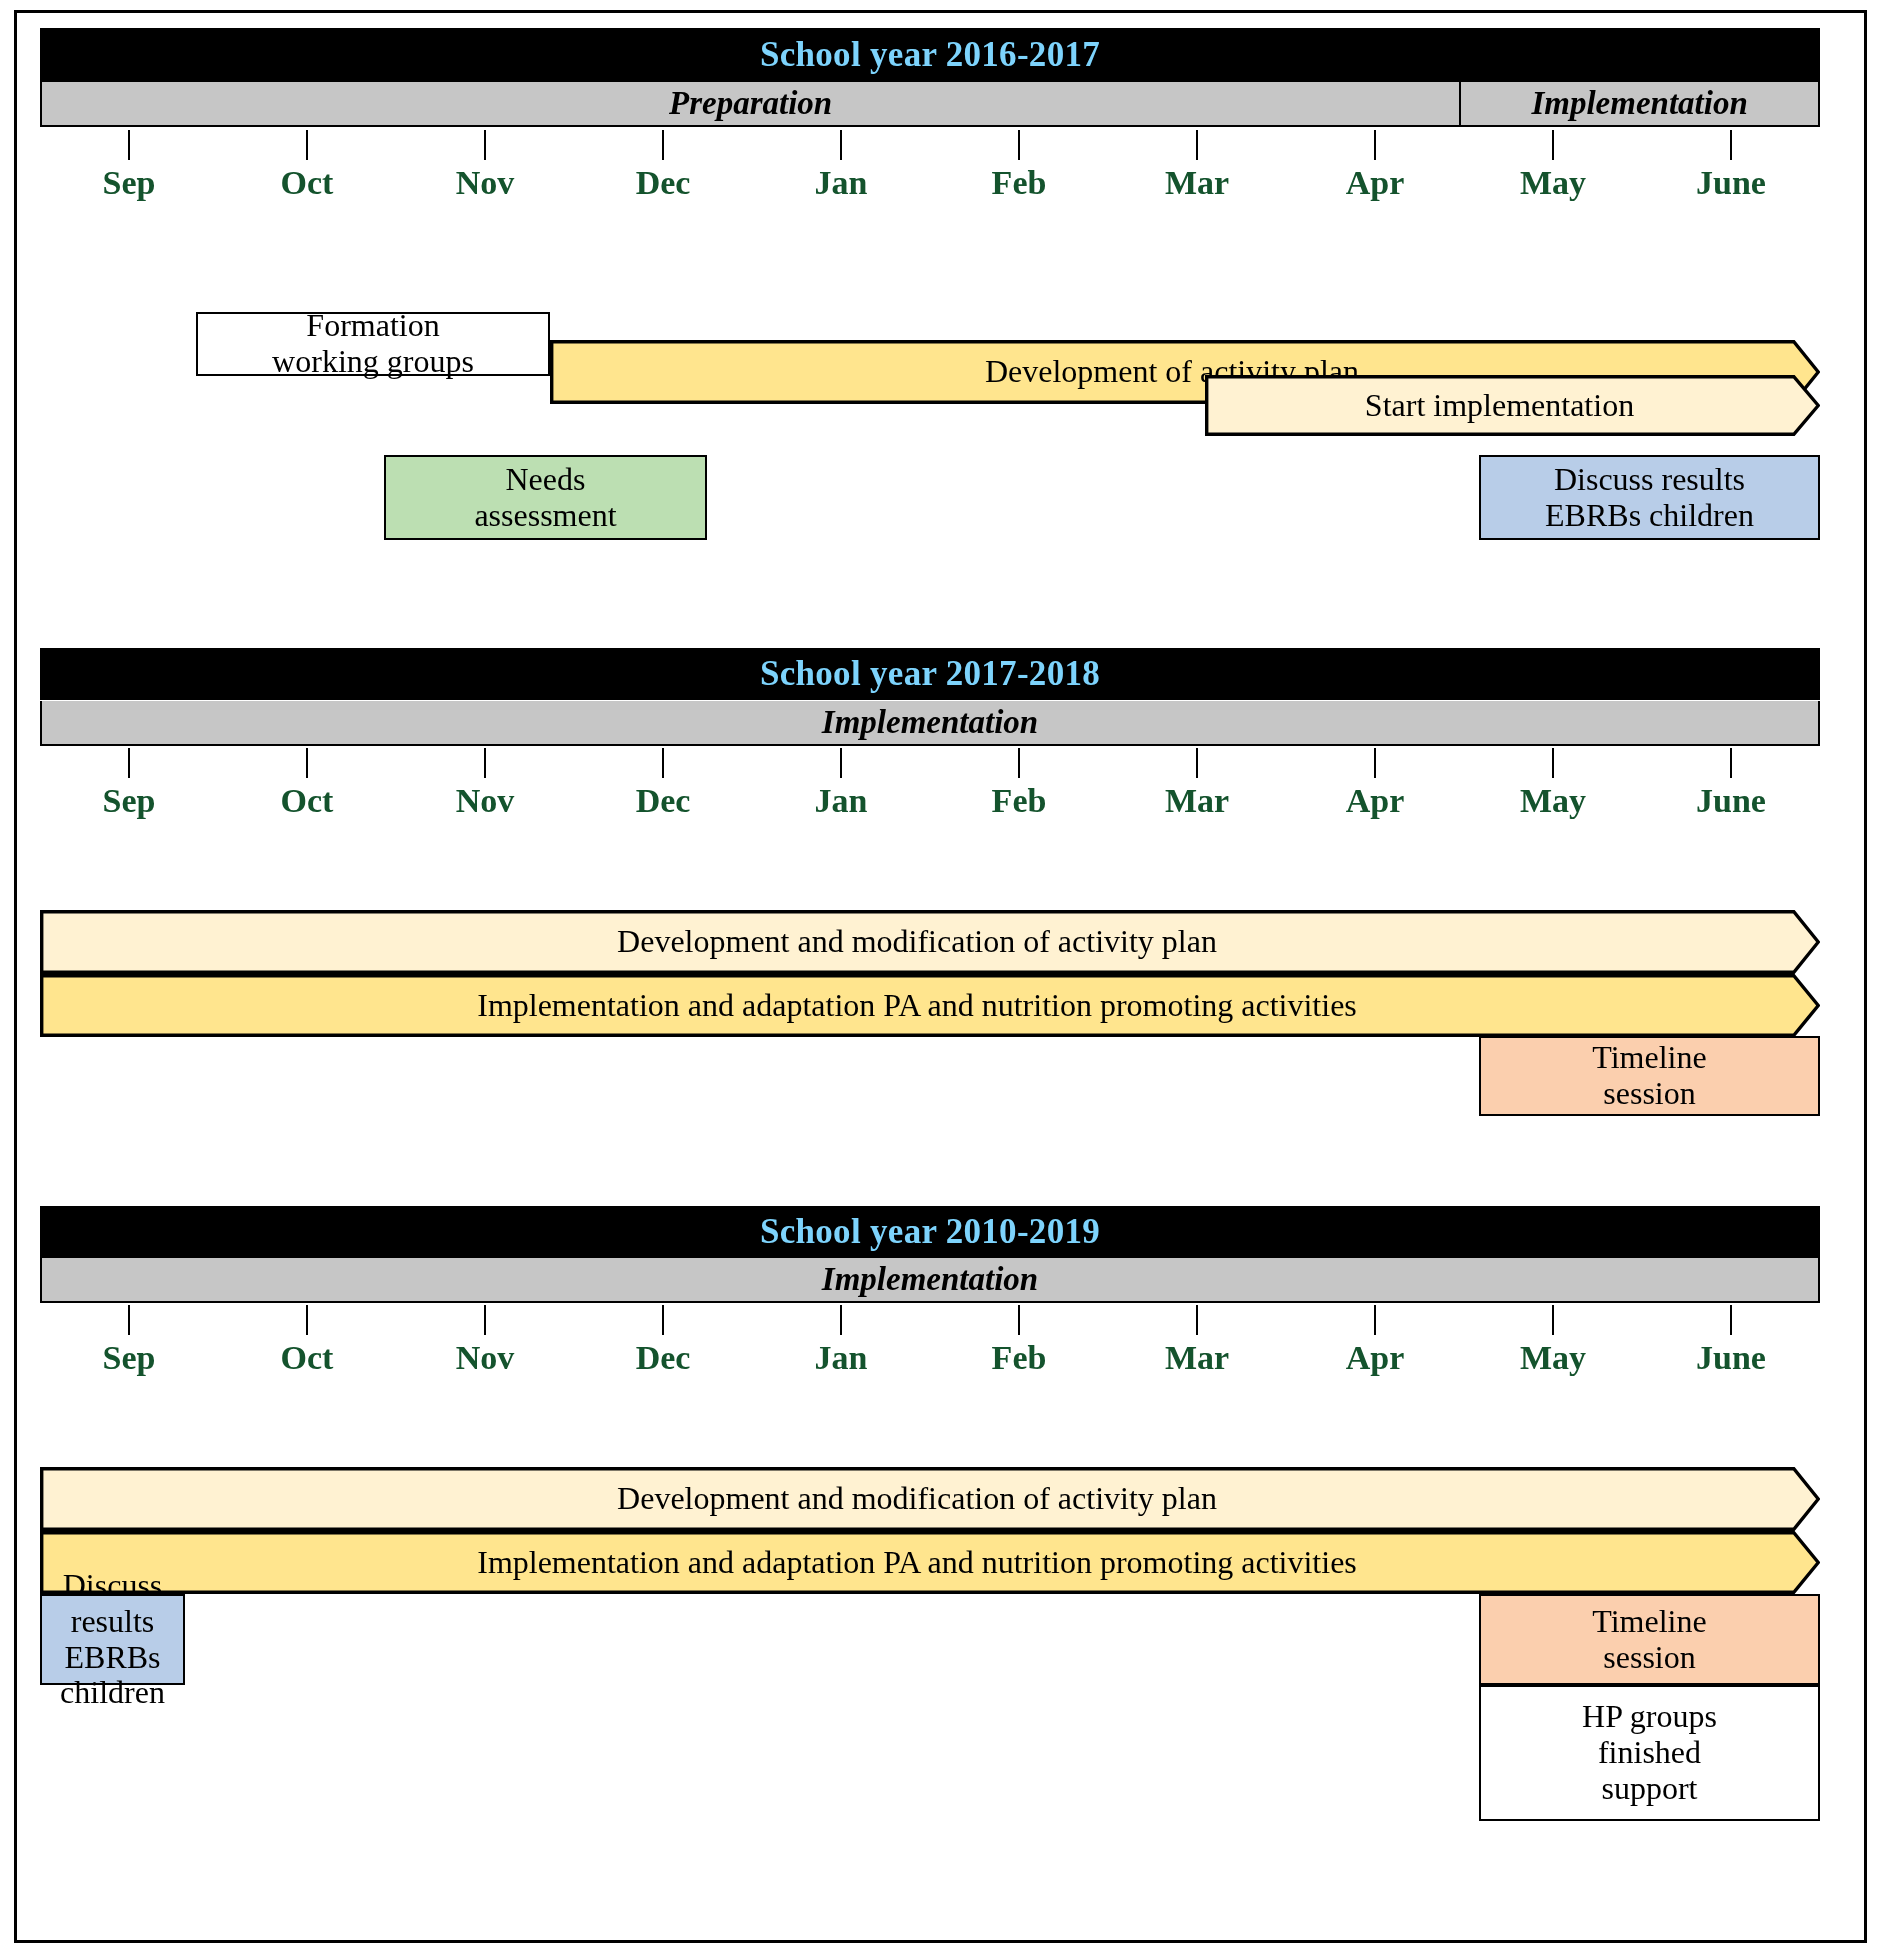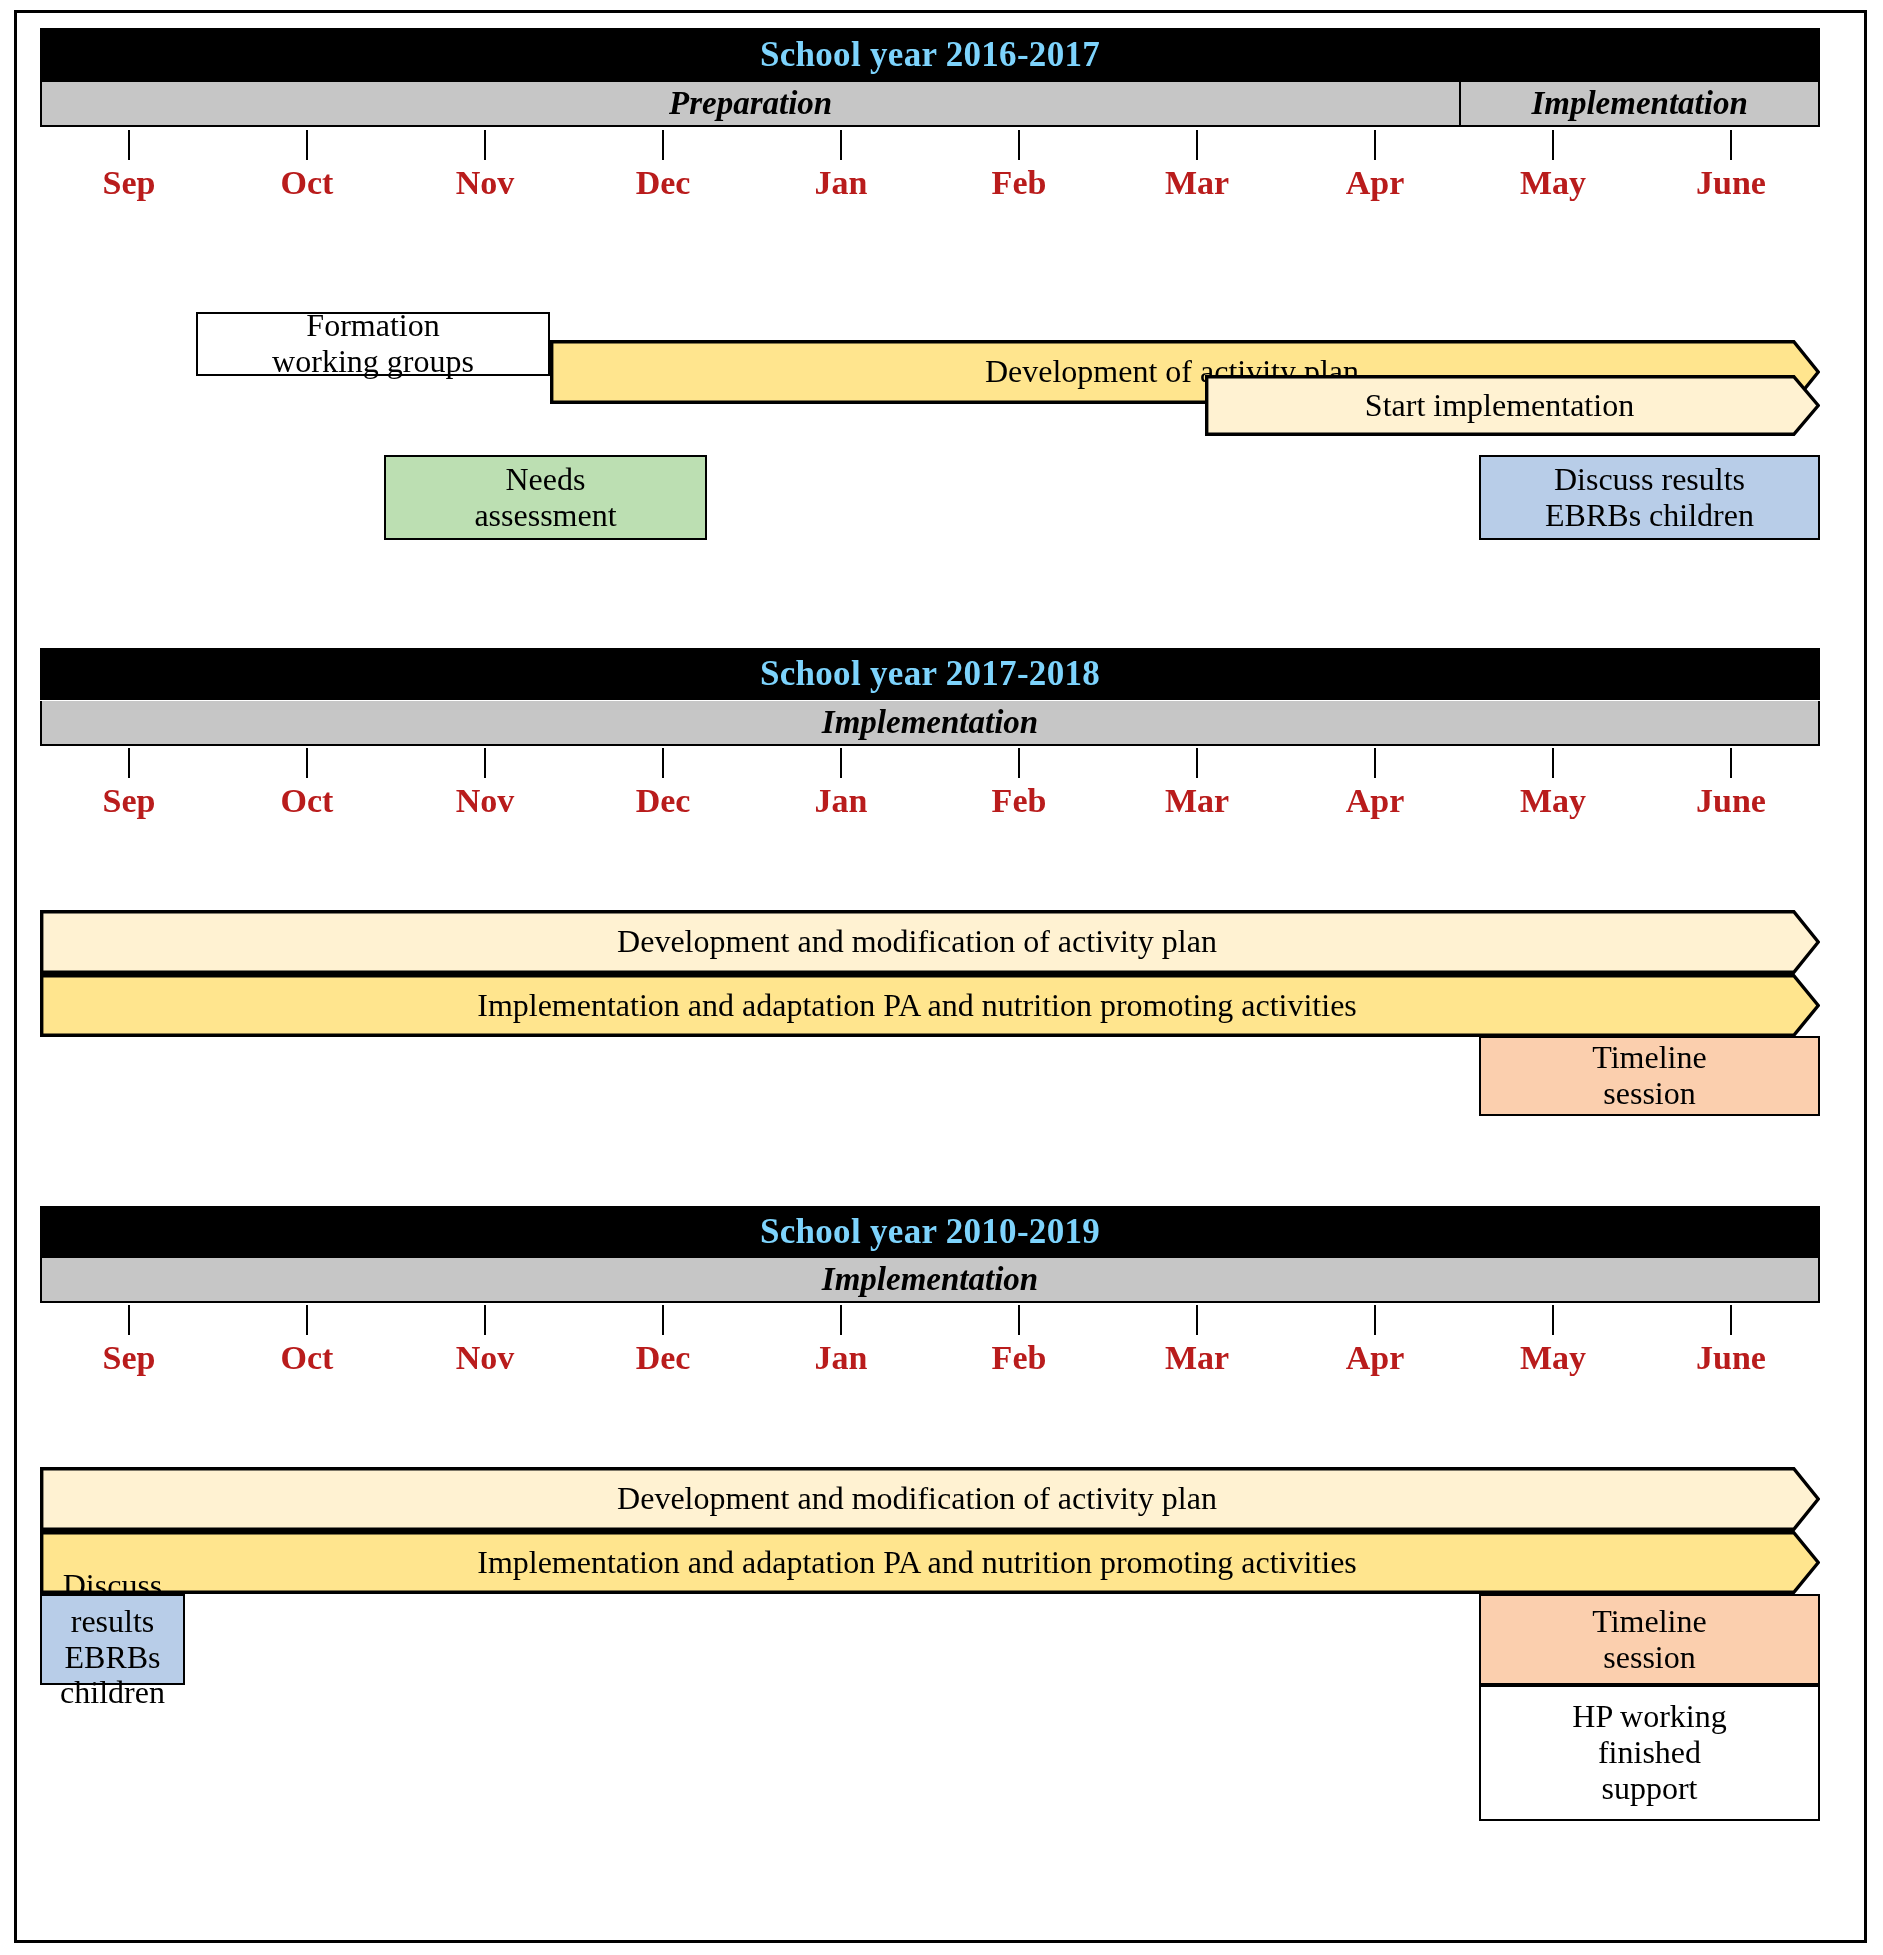--- a/index.html
+++ b/index.html
@@ -64,21 +64,21 @@
     width:2.3px;
     height:30px;
     background:#000000;
   }
   .month-label{
     position:absolute;
     top:34px;
     transform:translateX(-50%);
     font-size:34px;
     font-weight:bold;
-    color:#b91c1c;
+    color:#14532d;
     white-space:nowrap;
   }
   .bar{
     position:absolute;
     box-sizing:border-box;
     border:2.8px solid #000000;
     display:flex;
     align-items:center;
     justify-content:center;
     text-align:center;
@@ -278,21 +278,21 @@
           </div>
         </div>
         <div class="bar" style="left: 1479px; top: 1594px; width: 341px; height: 91px; background: rgb(251, 207, 174);">
           <div class="bar-text">
             <div>Timeline</div>
             <div>session</div>
           </div>
         </div>
         <div class="bar" style="left: 1479px; top: 1685px; width: 341px; height: 136px; background: rgb(255, 255, 255);">
           <div class="bar-text">
-            <div>HP working</div>
+            <div>HP groups</div>
             <div>finished</div>
             <div>support</div>
           </div>
         </div>
       </div>
     </div>
 </div>
 
 
 </body></html>

